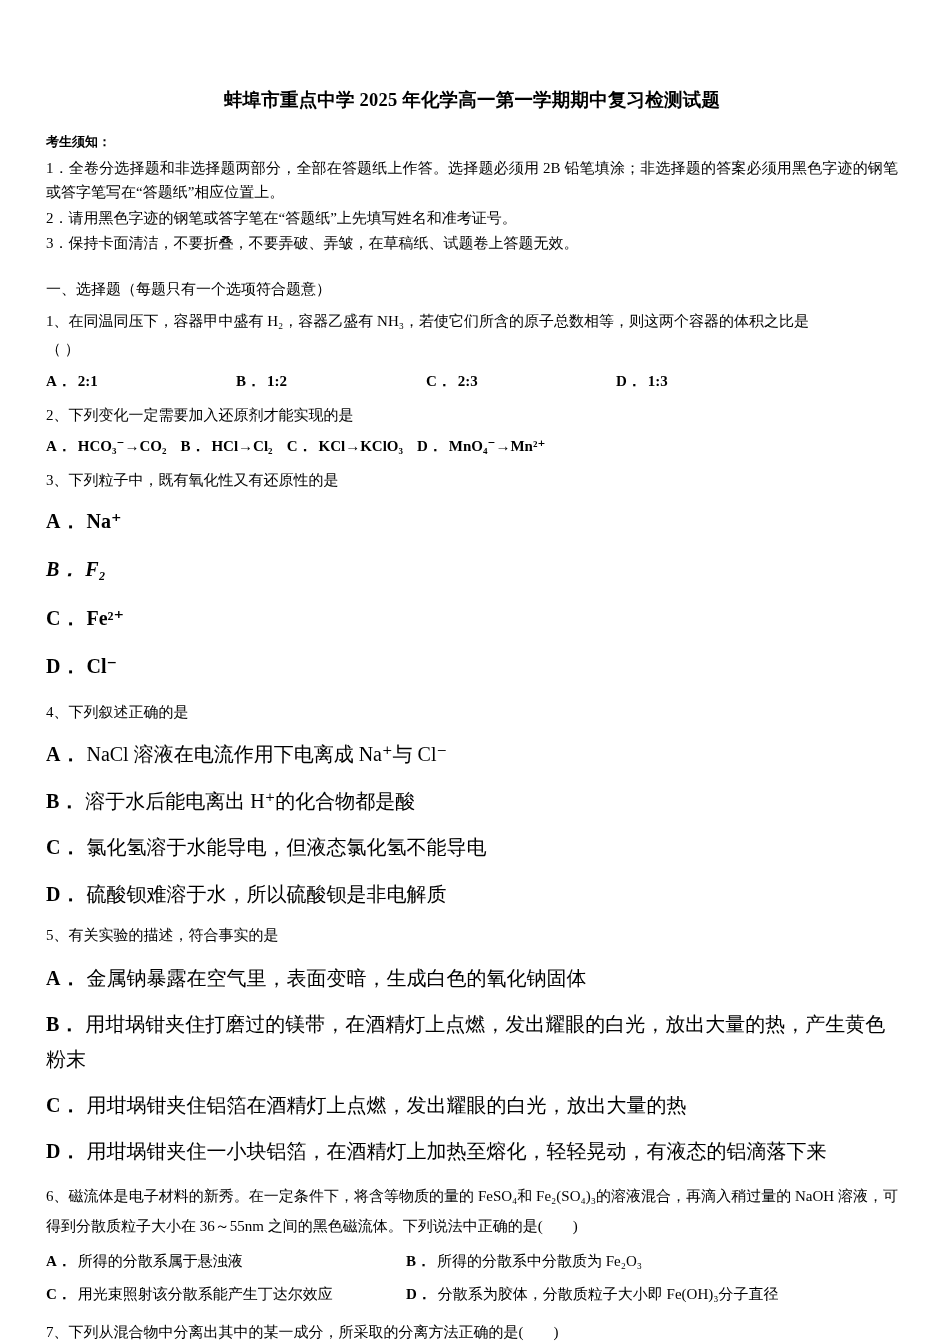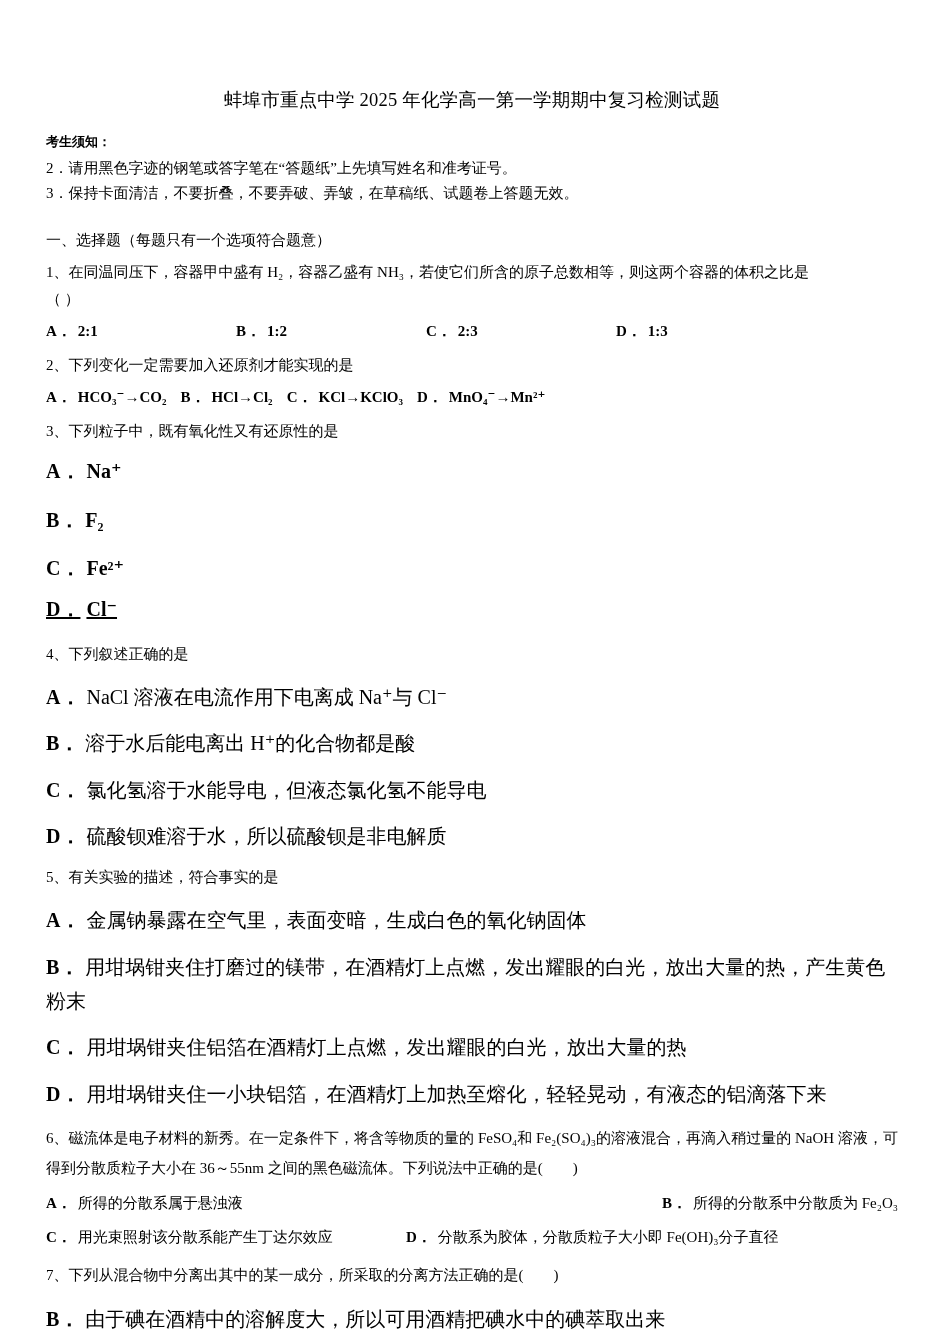--- a/index.html
+++ b/index.html
@@ -16,21 +16,21 @@
   .page {
     width: 950px;
     min-height: 1344px;
     box-sizing: border-box;
     padding: 88px 52px 40px 46px;
     position: relative;
   }
   .doc-title {
     text-align: center;
     font-size: 18.5px;
-    font-weight: normal;
+    font-weight: bold;
     letter-spacing: 0.2px;
     margin: 0 0 18px 0;
     line-height: 1.4;
   }
   .notice-heading {
     font-size: 13px;
     font-weight: bold;
     margin: 0 0 4px 0;
     line-height: 1.55;
   }
@@ -77,20 +77,21 @@
   }
 </style>
 </head>
 <body>
 
 <div class="page">
 
   <h1 class="doc-title">蚌埠市重点中学 2025 年化学高一第一学期期中复习检测试题</h1>
 
   <div class="notice-heading">考生须知：</div>
+  <div class="notice-item">1．全卷分选择题和非选择题两部分，全部在答题纸上作答。选择题必须用 2B 铅笔填涂；非选择题的答案必须用黑色字迹的钢笔或答字笔写在“答题纸”相应位置上。</div>
   <div class="notice-item">2．请用黑色字迹的钢笔或答字笔在“答题纸”上先填写姓名和准考证号。</div>
   <div class="notice-item">3．保持卡面清洁，不要折叠，不要弄破、弄皱，在草稿纸、试题卷上答题无效。</div>
 
   <div class="section-heading">一、选择题（每题只有一个选项符合题意）</div>
 
   <div class="q q-stem">
     <span>1、</span><span>在同温同压下，容器甲中盛有 H₂，容器乙盛有 NH₃，若使它们所含的原子总数相等，则这两个容器的体积之比是</span>
   </div>
   <div class="q">（ ）</div>
   <div class="opt-row four">
@@ -107,44 +108,44 @@
     <div class="cell"><span class="opt-label">A．</span><span class="bold">HCO₃⁻→CO₂</span></div>
     <div class="cell"><span class="opt-label">B．</span><span class="bold">HCl→Cl₂</span></div>
     <div class="cell"><span class="opt-label">C．</span><span class="bold">KCl→KClO₃</span></div>
     <div class="cell"><span class="opt-label">D．</span><span class="bold">MnO₄⁻→Mn²⁺</span></div>
   </div>
 
   <div class="q q-stem">
     <span>3、</span><span>下列粒子中，既有氧化性又有还原性的是</span>
   </div>
   <div class="opt" style="margin-top:10px;"><span class="opt-label">A．</span><span class="bold">Na⁺</span></div>
-  <div class="opt" style="margin-top:14px;"><span class="opt-label">B．</span><span class="bold">F₂</span></div>
+  <div class="opt" style="margin-top:14px;font-style:italic;"><span class="opt-label">B．</span><span class="bold">F₂</span></div>
   <div class="opt" style="margin-top:14px;"><span class="opt-label">C．</span><span class="bold">Fe²⁺</span></div>
-  <div class="opt" style="margin-top:6px;text-decoration:underline;"><span class="opt-label">D．</span><span class="bold">Cl⁻</span></div>
+  <div class="opt" style="margin-top:14px;"><span class="opt-label">D．</span><span class="bold">Cl⁻</span></div>
 
   <div class="q q-stem" style="margin-top:16px;">
     <span>4、</span><span>下列叙述正确的是</span>
   </div>
   <div class="opt" style="margin-top:12px;"><span class="opt-label">A．</span><span>NaCl 溶液在电流作用下电离成 Na⁺与 Cl⁻</span></div>
   <div class="opt" style="margin-top:12px;"><span class="opt-label">B．</span><span>溶于水后能电离出 H⁺的化合物都是酸</span></div>
   <div class="opt" style="margin-top:12px;"><span class="opt-label">C．</span><span>氯化氢溶于水能导电，但液态氯化氢不能导电</span></div>
   <div class="opt" style="margin-top:12px;"><span class="opt-label">D．</span><span>硫酸钡难溶于水，所以硫酸钡是非电解质</span></div>
 
   <div class="q q-stem" style="margin-top:12px;">
     <span>5、</span><span>有关实验的描述，符合事实的是</span>
   </div>
   <div class="opt" style="margin-top:12px;"><span class="opt-label">A．</span><span>金属钠暴露在空气里，表面变暗，生成白色的氧化钠固体</span></div>
   <div class="opt" style="margin-top:12px;"><span class="opt-label">B．</span><span>用坩埚钳夹住打磨过的镁带，在酒精灯上点燃，发出耀眼的白光，放出大量的热，产生黄色粉末</span></div>
   <div class="opt" style="margin-top:12px;"><span class="opt-label">C．</span><span>用坩埚钳夹住铝箔在酒精灯上点燃，发出耀眼的白光，放出大量的热</span></div>
   <div class="opt" style="margin-top:12px;"><span class="opt-label">D．</span><span>用坩埚钳夹住一小块铝箔，在酒精灯上加热至熔化，轻轻晃动，有液态的铝滴落下来</span></div>
 
   <div class="q q-stem" style="margin-top:12px; line-height:2.0;">
     <span>6、</span><span>磁流体是电子材料的新秀。在一定条件下，将含等物质的量的 FeSO₄和 Fe₂(SO₄)₃的溶液混合，再滴入稍过量的 NaOH 溶液，可得到分散质粒子大小在 36～55nm 之间的黑色磁流体。下列说法中正确的是(　　)</span>
   </div>
-  <div class="opt-row two" style="margin-top:8px;justify-content:space-between;">
+  <div class="opt-row two" style="margin-top:8px;">
     <div class="cell cell-a"><span class="opt-label">A．</span><span>所得的分散系属于悬浊液</span></div>
     <div class="cell"><span class="opt-label">B．</span><span>所得的分散系中分散质为 Fe₂O₃</span></div>
   </div>
   <div class="opt-row two" style="margin-top:8px;">
     <div class="cell cell-a"><span class="opt-label">C．</span><span>用光束照射该分散系能产生丁达尔效应</span></div>
     <div class="cell"><span class="opt-label">D．</span><span>分散系为胶体，分散质粒子大小即 Fe(OH)₃分子直径</span></div>
   </div>
 
   <div class="q q-stem" style="margin-top:12px;">
     <span>7、</span><span>下列从混合物中分离出其中的某一成分，所采取的分离方法正确的是(　　)</span>

